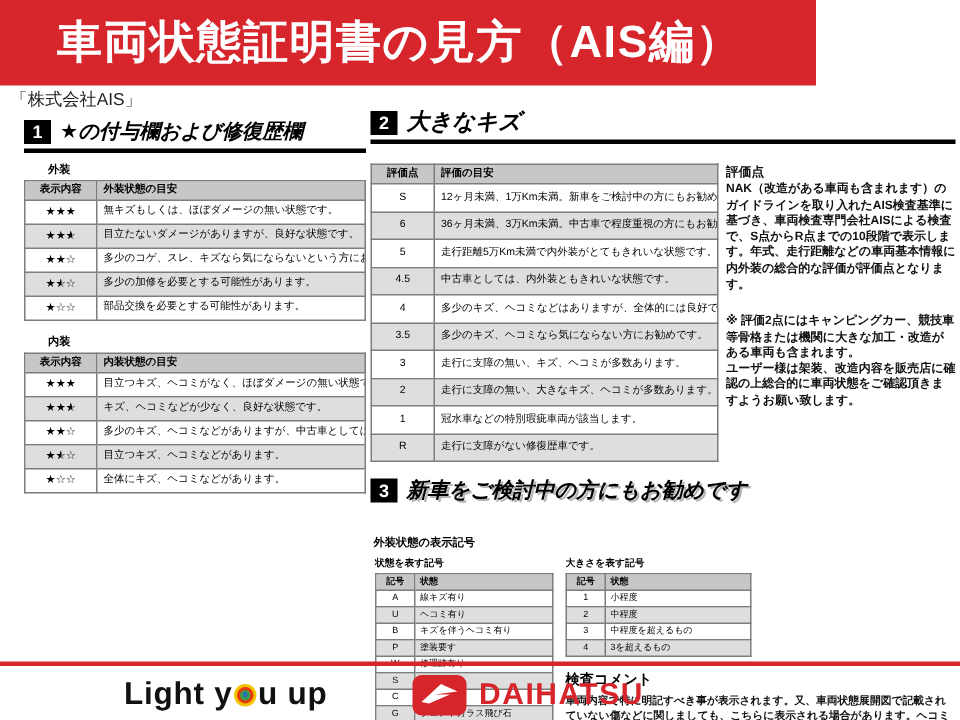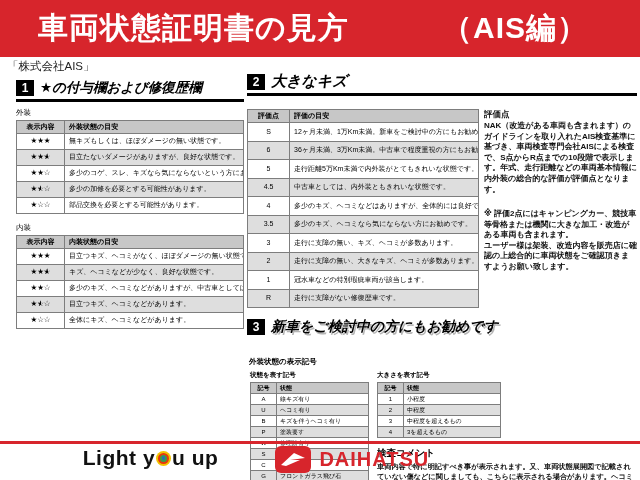--- a/index.html
+++ b/index.html
@@ -1,20 +1,20 @@
 <!DOCTYPE html>
 <html><head>
 <meta charset="utf-8">
 <style>
   html,body{margin:0;padding:0;width:640px;height:480px;background:#fff;overflow:hidden;
     font-family:"Liberation Sans","DejaVu Sans",sans-serif;color:#000;}
   .abs{position:absolute;}
 
   
-  .banner{left:0;top:0;width:640px;height:57px;background:#d7252c;display:flex;
+  .banner{left:0;top:0;width:544px;height:57px;background:#d7252c;display:flex;
     align-items:center;justify-content:space-between;padding:0 52px 0 38px;box-sizing:border-box;}
   .banner span{color:#fff;font-weight:bold;font-size:30px;letter-spacing:1px;white-space:nowrap;}
 
   .company{left:7px;top:59px;font-size:11.5px;color:#222;}
 
   
   .sec-head{display:flex;align-items:center;gap:6px;border-bottom:3px solid #000;padding-bottom:2px;}
   .sec-head.noline{border-bottom:none;}
   .secnum{background:#000;color:#fff;font-weight:bold;width:18px;height:16px;display:flex;
     align-items:center;justify-content:center;font-size:12px;flex:0 0 auto;}
@@ -24,21 +24,21 @@
   
   table{border-collapse:collapse;width:100%;table-layout:fixed;}
   th,td{border:1px solid #7d7d7d;padding:1px 4px;font-size:7px;line-height:1.15;
     overflow:hidden;white-space:nowrap;}
   th{background:#c7c7c7;font-weight:bold;text-align:left;height:10px;}
   th.c,td.c{text-align:center;}
   tr.alt td{background:#dedede;}
 
   
   .leftcol{left:16px;top:79px;width:228px;}
-  .grp-label{font-size:7.5px;font-weight:normal;margin:6px 0 2px 0;}
+  .grp-label{font-size:7.5px;font-weight:bold;margin:6px 0 2px 16px;}
   .star-table td{height:13px;}
   .star-table col.c1{width:48px;}
   .star-cell{font-size:7.5px;letter-spacing:0;}
   .st{display:inline-block;}
   .hs{position:relative;display:inline-block;}
   .hs-fill{position:absolute;left:0;top:0;width:55%;overflow:hidden;}
 
   
   .rightcol{left:247px;top:72px;width:390px;}
   .rc-row{display:flex;gap:5px;margin-top:13px;}
@@ -57,21 +57,21 @@
   .mini-table col.c1{width:26px;}
   .symbol-wrap{width:119px;flex:0 0 auto;}
   .size-col{flex:1;}
   .size-wrap{width:124px;}
   .comment{margin-top:9px;}
   .comment-head{font-size:9.5px;font-weight:bold;}
   .comment-body{font-size:7.2px;font-weight:bold;line-height:1.42;margin-top:2px;color:#111;}
 
   
   .footline{left:0;top:441px;width:640px;height:3px;background:#d7252c;}
-  .footer{left:0;top:446px;width:512px;height:34px;display:flex;align-items:flex-start;
+  .footer{left:0;top:446px;width:512px;height:34px;display:flex;align-items:center;
     justify-content:center;gap:28px;}
   .slogan{display:flex;align-items:center;font-size:21px;font-weight:bold;letter-spacing:0.5px;color:#111;}
   .target{width:15px;height:15px;border-radius:50%;background:#f2c400;display:flex;
     align-items:center;justify-content:center;margin:0 1px;}
   .target .r2{width:11px;height:11px;border-radius:50%;background:#e8380d;display:flex;align-items:center;justify-content:center;}
   .target .r3{width:7px;height:7px;border-radius:50%;background:#3a9e49;display:flex;align-items:center;justify-content:center;}
   .target .r4{width:3.5px;height:3.5px;border-radius:50%;background:#2a6db3;}
   .dai{display:flex;align-items:center;gap:8px;margin-left:29px;}
   .dai-box{width:36px;height:27px;background:#d7252c;border-radius:6px;display:flex;align-items:center;justify-content:center;}
   .dai-text{font-size:20px;font-weight:bold;color:#d7252c;letter-spacing:1px;}

